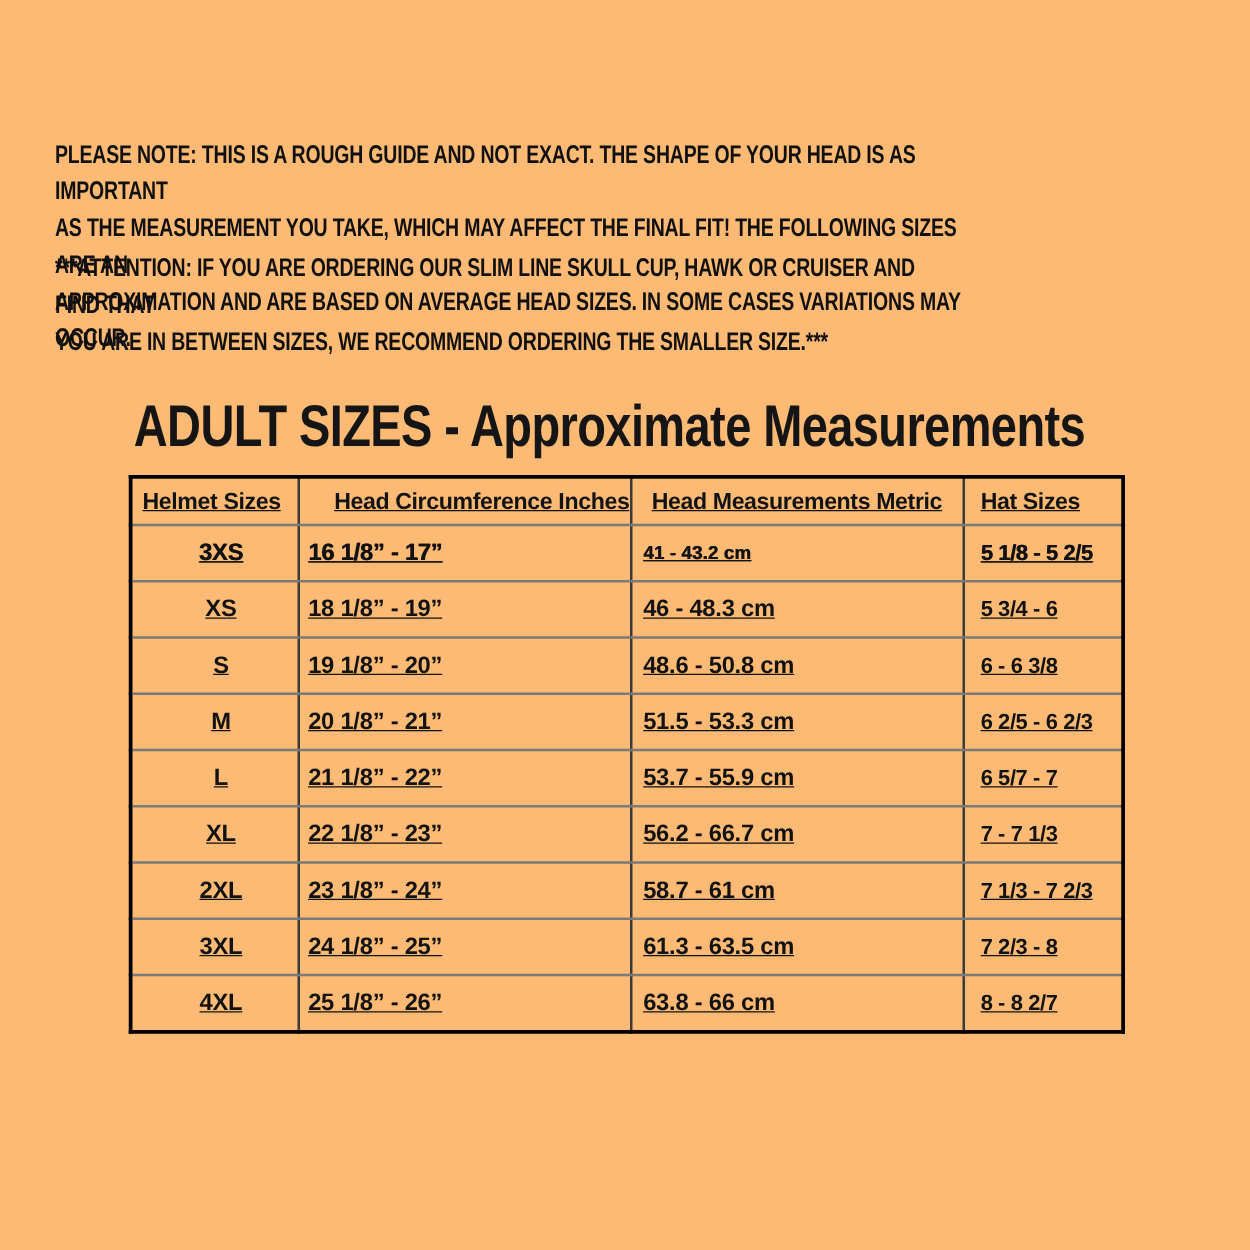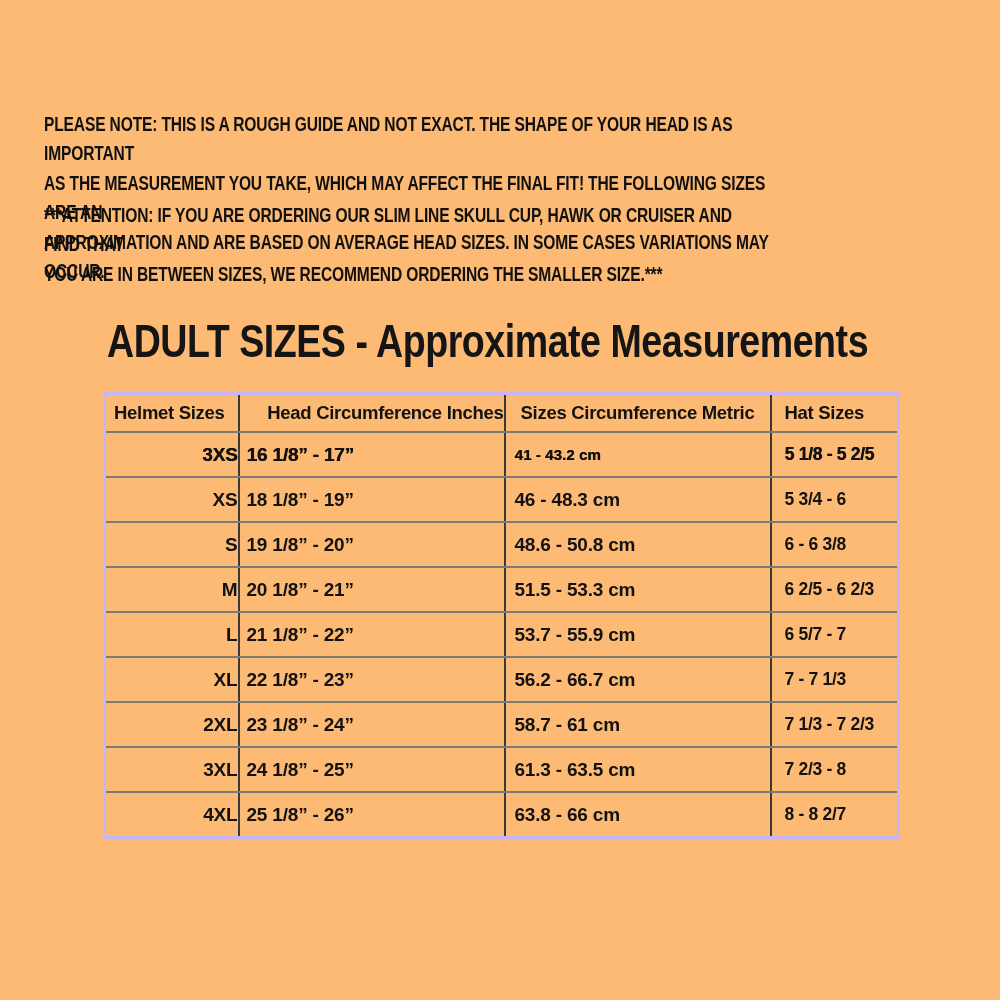--- a/index.html
+++ b/index.html
@@ -34,25 +34,26 @@
     font-weight: 700;
     letter-spacing: -0.6px;
     white-space: nowrap;
     transform: scaleX(0.80);
     transform-origin: 0 0;
     color: #151515;
   }
   table.size-table {
     position: absolute;
     left: 103px;
-    top: 392px;
+    top: 380px;
     width: 794px;
     table-layout: fixed;
     border-collapse: collapse;
-    border: 3px solid #c4b5fd;
+    border: 3px solid #000000;
+    text-decoration: underline;
   }
   .size-table th, .size-table td {
     border-left: 2px solid #3a3a3a;
     border-right: 2px solid #3a3a3a;
     border-top: 2px solid #7a7a7a;
     border-bottom: 2px solid #7a7a7a;
     font-weight: 700;
     vertical-align: middle;
     padding: 0;
     color: #121212;
@@ -62,21 +63,21 @@
   .size-table th { height: 36px; font-size: 18.5px; letter-spacing: -0.3px; }
   .size-table td { height: 43px; font-size: 19px; letter-spacing: -0.2px; }
   .col-helmet { width: 134px; }
   .col-inches { width: 266px; }
   .col-metric { width: 266px; }
   .col-hat    { width: 128px; }
   th.h-helmet { text-align: left; padding-left: 8px; }
   th.h-inches { text-align: right; }
   th.h-metric { text-align: center; }
   th.h-hat    { text-align: left; padding-left: 13px; }
-  td.c-helmet { text-align: right; padding-left: 10px; }
+  td.c-helmet { text-align: center; padding-left: 10px; }
   td.c-inches { text-align: left; padding-left: 7px; }
   td.c-metric { text-align: left; padding-left: 9px; }
   td.c-hat    { text-align: left; padding-left: 13px; font-size: 17.5px; letter-spacing: -0.3px; }
   tbody tr:first-child td { text-shadow: 0.45px 0 0 currentColor; }
   tbody tr:first-child td.c-metric { font-size: 15px; letter-spacing: 0.1px; }
 </style>
 </head>
 <body>
 
 <div class="page">
@@ -94,21 +95,21 @@
     <colgroup>
       <col class="col-helmet">
       <col class="col-inches">
       <col class="col-metric">
       <col class="col-hat">
     </colgroup>
     <thead>
       <tr>
         <th class="h-helmet">Helmet Sizes</th>
         <th class="h-inches">Head Circumference Inches</th>
-        <th class="h-metric">Sizes Circumference Metric</th>
+        <th class="h-metric">Head Measurements Metric</th>
         <th class="h-hat">Hat Sizes</th>
       </tr>
     </thead>
     <tbody>
         <tr>
     <td class="c-helmet">3XS</td>
     <td class="c-inches">16 1/8” - 17”</td>
     <td class="c-metric">41 - 43.2 cm</td>
     <td class="c-hat">5 1/8 - 5 2/5</td>
   </tr>

